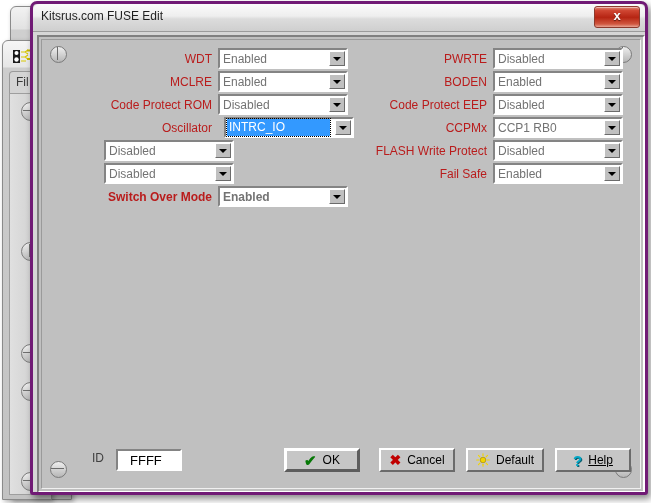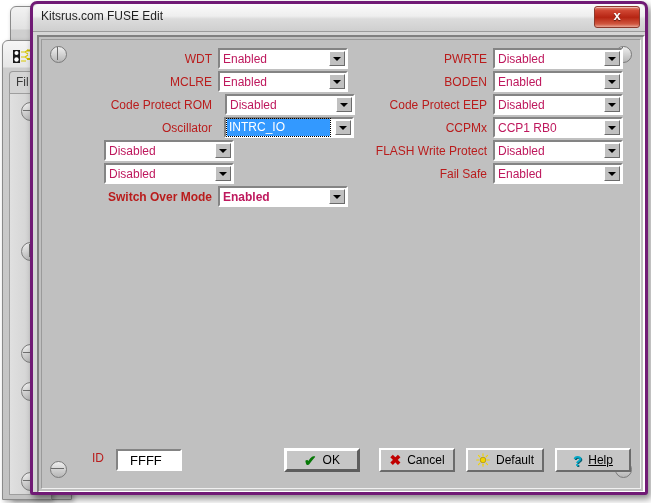--- a/index.html
+++ b/index.html
@@ -193,21 +193,21 @@
     background: #ffffff;
     border: 2px solid;
     border-color: #848484 #ffffff #ffffff #848484;
     box-sizing: border-box;
     cursor: pointer;
   }
   .combo-value {
     position: absolute;
     left: 3px; top: 2px;
     font-size: 12px;
-    color: #be185d;
+    color: #737373;
     line-height: 14px;
     white-space: nowrap;
   }
   .combo.focused .combo-value {
     left: 1px; top: 0px;
     right: 22px;
     padding: 2px 2px 2px 2px;
     background: #3399ff;
     color: #ffffff;
     outline: 1px dotted #000000;
@@ -235,21 +235,21 @@
 
   
   .col-left  .field-label { width: 108px; }
   .col-right .field-label { width: 140px; }
 
   
   #id-label {
     position: absolute;
     left: 50px; bottom: 23px;
     font-size: 12px;
-    color: #b91c1c;
+    color: #404040;
   }
   #id-input {
     position: absolute;
     left: 74px; bottom: 17px;
     width: 66px; height: 22px;
     background: #ffffff;
     border: 2px solid;
     border-color: #848484 #ffffff #ffffff #848484;
     box-sizing: border-box;
     font-family: "Liberation Sans", sans-serif;
@@ -342,21 +342,21 @@
         </div>
 
         <div class="field-row col-left" style="left:62px; top:31px;">
           <span class="field-label">MCLRE</span>
           <div class="combo">
             <span class="combo-value">Enabled</span>
             <span class="combo-arrow"></span>
           </div>
         </div>
 
-        <div class="field-row col-left" style="left:62px; top:54px;gap:7px;">
+        <div class="field-row col-left" style="left:62px; top:54px;">
           <span class="field-label">Code Protect ROM</span>
           <div class="combo">
             <span class="combo-value">Disabled</span>
             <span class="combo-arrow"></span>
           </div>
         </div>
 
         <div class="field-row col-left" style="left:62px; top:77px;gap:6px;">
           <span class="field-label">Oscillator</span>
           <div class="combo focused">

